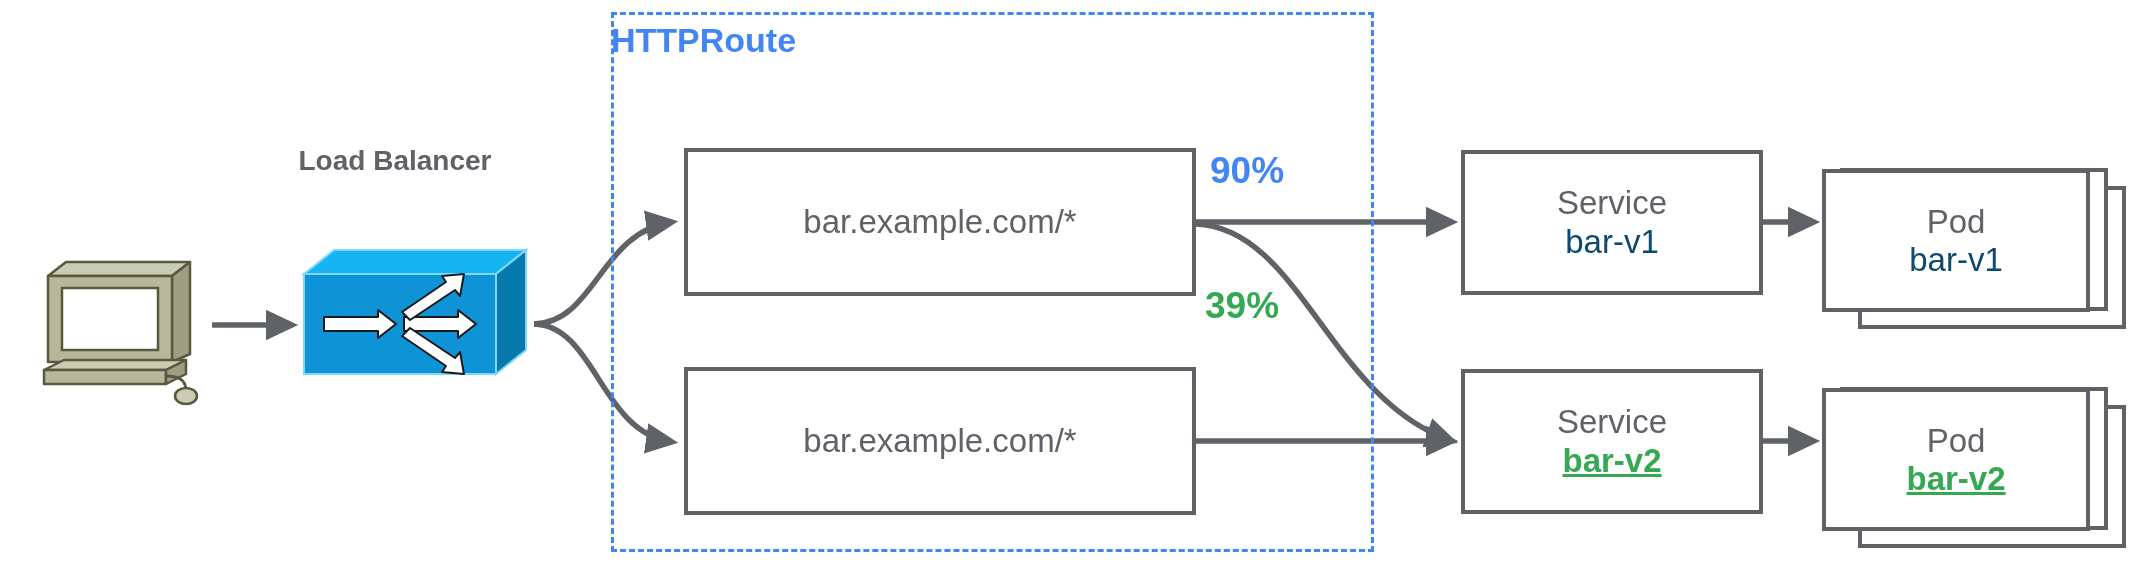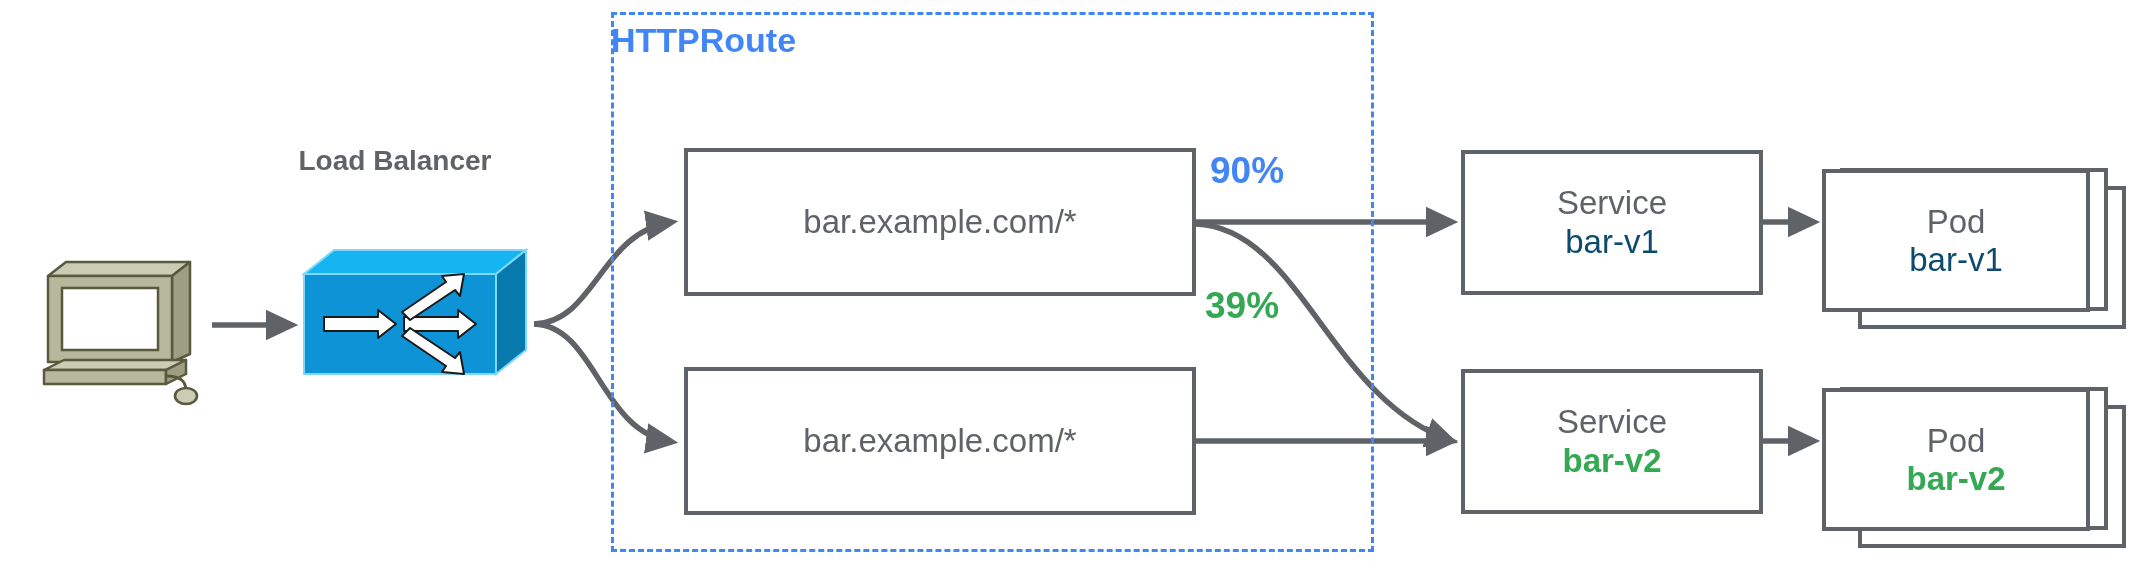--- a/index.html
+++ b/index.html
@@ -47,20 +47,21 @@
   }
   .accent-blue {
     color: #0c4a6e;
     font-weight: 400;
     font-size: 33px;
   }
   .accent-green {
     color: #34a853;
     font-weight: 700;
     font-size: 33px;
+    text-decoration: underline;
   }
   
   #httproute-group {
     position: absolute;
     left: 611px;
     top: 12px;
     width: 763px;
     height: 540px;
     border: 3px dashed #4285f4;
     box-sizing: border-box;

